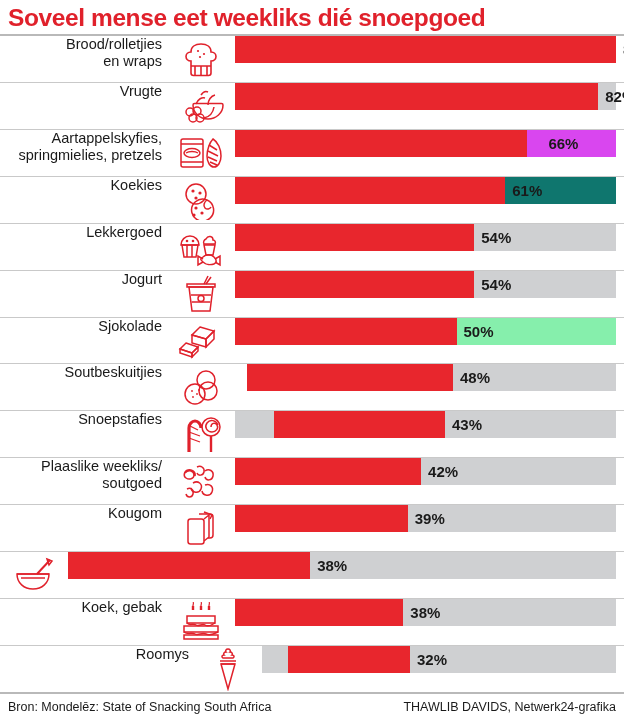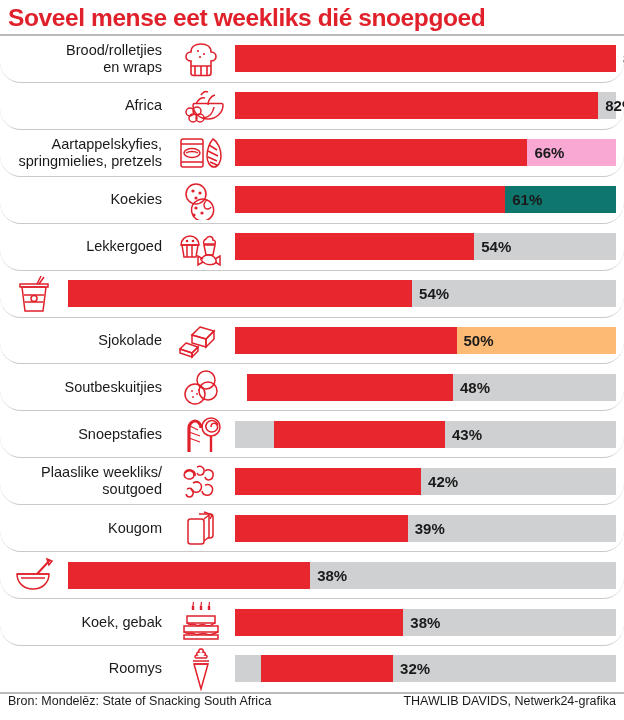--- a/index.html
+++ b/index.html
@@ -41,27 +41,26 @@
 
   
   .rows {
     flex: 1 1 auto;
     display: flex;
     flex-direction: column;
   }
   .row {
     flex: 1 1 0;
     display: flex;
-    align-items: center;
+    align-items: flex-start;
     position: relative;
     border-bottom: 1.5px solid #c9c9c9;
     min-height: 0;
-    border-radius: 21px;
-  }
-  .row:last-child { border-bottom: none; }
+  }
+  .row:last-child { border-bottom: none; margin-left: 27px; }
 
   .row-label {
     width: 167px;
     flex: 0 0 167px;
     text-align: right;
     padding-right: 5px;
     font-size: 14.5px;
     color: #1a1a1a;
     line-height: 17px;
     white-space: pre-line;
@@ -103,21 +102,21 @@
   
   .footer-rule {
     height: 2px;
     background: #b9b9b9;
     flex: 0 0 auto;
   }
   .footer {
     height: 26px;
     flex: 0 0 auto;
     display: flex;
-    align-items: flex-start;
+    align-items: center;
     justify-content: space-between;
     padding: 0 8px;
     font-size: 12.5px;
     color: #1a1a1a;
   }
 </style>
 </head>
 <body>
 
 <div class="infographic">
@@ -141,21 +140,21 @@
           <path d="M13 26h20M17 26v9.5M23 26v9.5M29 26v9.5"></path>
         </svg>
       </div>
       <div class="row-track" style="background: rgb(207, 208, 210);">
         <div class="row-bar" style="width: 100%; background: rgb(232, 38, 45);"></div>
         <div class="row-value">86%</div>
       </div>
     </div>
 
     <div class="row">
-      <div class="row-label">Africa</div>
+      <div class="row-label">Vrugte</div>
       <div class="row-icon">
         <svg width="50" height="38" viewBox="0 0 50 38" fill="none" stroke="currentColor" stroke-width="1.5">
           <path d="M27 34c8 0 15-6 15-14 0-1-.5-1.5-1.5-1.5h-27C12.5 18.5 12 19 12 20c0 8 7 14 15 14z" transform="translate(5,-2)"></path>
           <path d="M32 18c0-5 3-9 7-10"></path>
           <circle cx="14" cy="25" r="4"></circle>
           <circle cx="21" cy="24" r="4"></circle>
           <circle cx="17" cy="31" r="4"></circle>
           <circle cx="24" cy="31" r="4"></circle>
           <path d="M20 17c2-5 6-7 9-6"></path>
           <path d="M25 8c2-3 5-4 7-3"></path>
@@ -174,21 +173,21 @@
       <div class="row-icon">
         <svg width="52" height="40" viewBox="0 0 52 40" fill="none" stroke="currentColor" stroke-width="1.5">
           <rect x="6" y="6" width="22" height="28" rx="2"></rect>
           <path d="M6 11h22M6 29h22"></path>
           <ellipse cx="17" cy="20" rx="8" ry="4.5"></ellipse>
           <path d="M11 20c3-2 9-2 12 0"></path>
           <path d="M38 6c5 3 8 10 8 17 0 6-3 11-7 11s-7-5-7-11c0-7 3-14 6-17z"></path>
           <path d="M34 12l8 5M33 18l10 5M33 24l9 4M35 29l7 3"></path>
         </svg>
       </div>
-      <div class="row-track" style="background: #f9a8d4;">
+      <div class="row-track" style="background: #d946ef; gap: 14px;">
         <div class="row-bar" style="width: 76.7442%; background: rgb(232, 38, 45);"></div>
         <div class="row-value">66%</div>
       </div>
     </div>
 
     <div class="row">
       <div class="row-label">Koekies</div>
       <div class="row-icon">
         <svg width="48" height="40" viewBox="0 0 48 40" fill="none" stroke="currentColor" stroke-width="1.5">
           <circle cx="19" cy="14" r="10"></circle>
@@ -224,20 +223,21 @@
           <path d="M40 32l5-3v9l-5-3"></path>
         </svg>
       </div>
       <div class="row-track" style="background: rgb(207, 208, 210);">
         <div class="row-bar" style="width: 62.7907%; background: rgb(232, 38, 45);"></div>
         <div class="row-value">54%</div>
       </div>
     </div>
 
     <div class="row">
+      <div class="row-label">Jogurt</div>
       <div class="row-icon">
         <svg width="42" height="40" viewBox="0 0 42 40" fill="none" stroke="currentColor" stroke-width="1.5">
           <path d="M9 13h24l-3 24H12z"></path>
           <path d="M7 10h28v3H7z"></path>
           <path d="M11 21h20M11.7 28h18.6"></path>
           <circle cx="21" cy="24.5" r="3"></circle>
           <path d="M24 10l4-8M26 10l5-7"></path>
         </svg>
       </div>
       <div class="row-track" style="background: rgb(207, 208, 210);">
@@ -251,21 +251,21 @@
       <div class="row-icon">
         <svg width="50" height="38" viewBox="0 0 50 38" fill="none" stroke="currentColor" stroke-width="1.5">
           <path d="M24 6l14 4-8 8-14-4z"></path>
           <path d="M16 14l14 4v8l-14-4z"></path>
           <path d="M30 18l8-8v8l-8 8z"></path>
           <path d="M10 22l12 4-6 6-12-4z"></path>
           <path d="M4 28l12 4v4L4 32z"></path>
           <path d="M16 32l6-6v4l-6 6z"></path>
         </svg>
       </div>
-      <div class="row-track" style="background: #fdba74;">
+      <div class="row-track" style="background: #86efac;">
         <div class="row-bar" style="width: 58.1395%; background: rgb(232, 38, 45);"></div>
         <div class="row-value">50%</div>
       </div>
     </div>
 
     <div class="row">
       <div class="row-label">Soutbeskuitjies</div>
       <div class="row-icon">
         <svg width="46" height="40" viewBox="0 0 46 40" fill="none" stroke="currentColor" stroke-width="1.5">
           <circle cx="28" cy="13" r="9"></circle>

